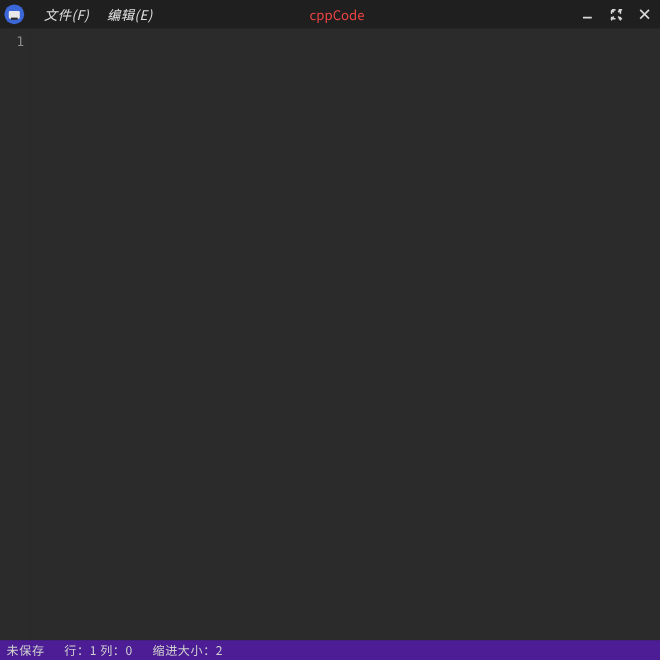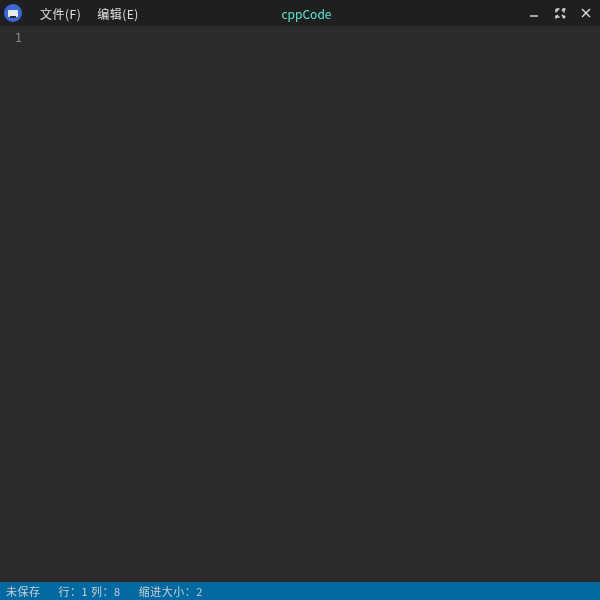--- a/index.html
+++ b/index.html
@@ -46,25 +46,26 @@
     background: #2b2b2b;
     bottom: 4px;
   }
   .menu-items { display: flex; align-items: center; }
   .menu-item {
     padding: 3px 8px;
     color: #e0e0e0;
     cursor: default;
     font-size: 12px;
     letter-spacing: 0.5px;
+    font-style: italic;
   }
   .title-text {
     flex: 1;
     text-align: center;
-    color: #5eead4;
+    color: #ef4444;
     font-size: 12px;
     margin-left: -60px;
   }
   .win-controls { display: flex; align-items: center; gap: 10px; margin-left: auto; }
   .win-btn {
     width: 16px; height: 16px;
     display: flex; align-items: center; justify-content: center;
     color: #d8d8d8;
     cursor: default;
   }
@@ -85,21 +86,21 @@
     font-family: Menlo, Consolas, monospace;
   }
   .line-number { line-height: 16px; }
   .code-area {
     flex: 1;
     background: #2b2b2b;
     padding: 4px 0 0 4px;
   }
   .statusbar {
     height: 18px;
-    background: #0369a1;
+    background: #4c1d95;
     display: flex; align-items: center;
     padding: 0 6px;
     gap: 18px;
     color: #cfcfcf;
     font-size: 11px;
     flex-shrink: 0;
     letter-spacing: 0.5px;
   }
   .status-item { white-space: nowrap; }
 </style>
@@ -137,16 +138,16 @@
 
   <div class="editor">
     <div class="gutter">
       <div class="line-number">1</div>
     </div>
     <div class="code-area"></div>
   </div>
 
   <div class="statusbar">
     <div class="status-item">未保存</div>
-    <div class="status-item">行：1 列：8</div>
+    <div class="status-item">行：1 列：0</div>
     <div class="status-item">缩进大小：2</div>
   </div>
 </div>
 
 </body></html>

